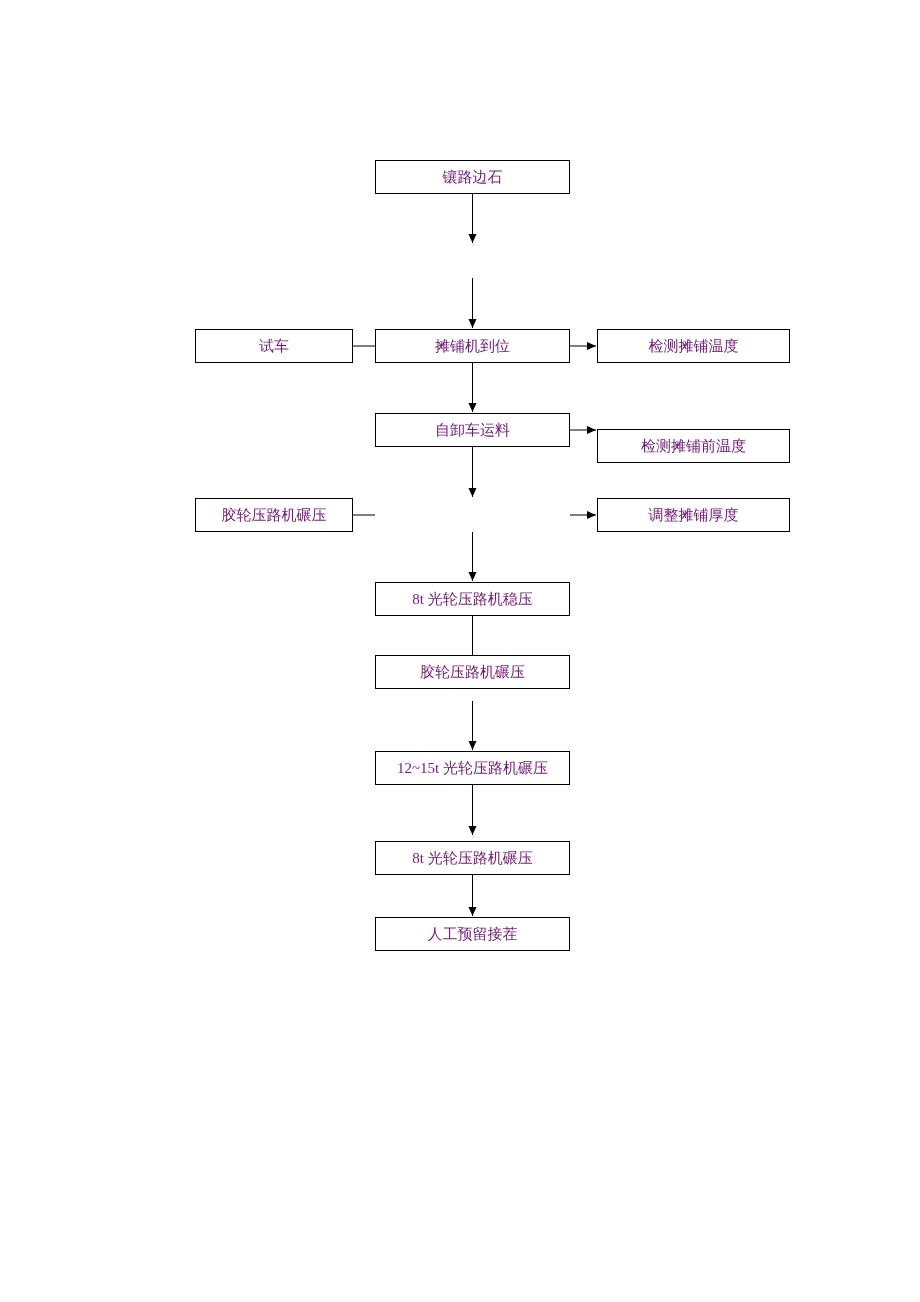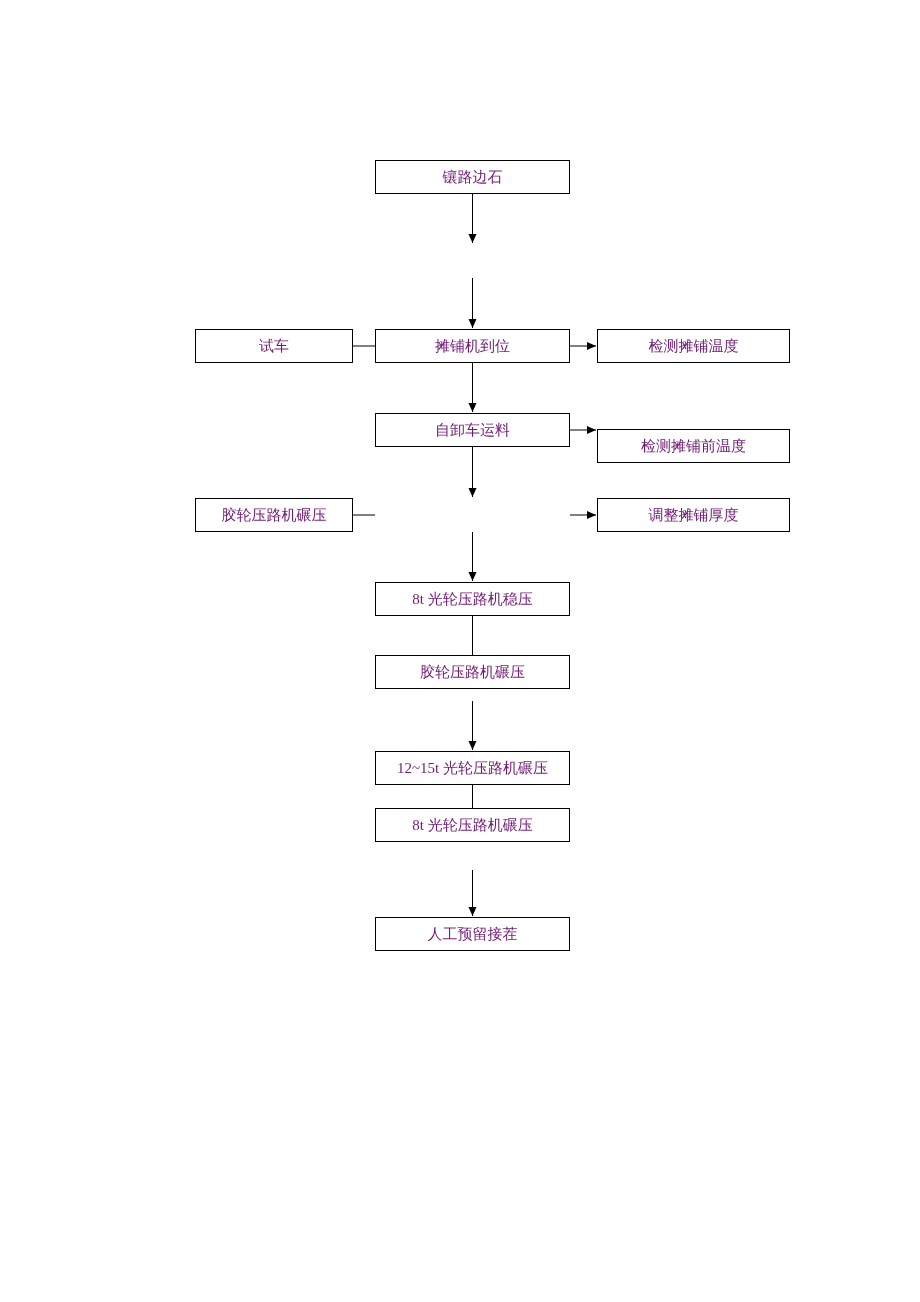--- a/index.html
+++ b/index.html
@@ -95,21 +95,21 @@
   </div>
   <div class="box main" style="top:582px">
     <span>8t 光轮压路机稳压</span>
   </div>
   <div class="box main" style="top:655px">
     <span>胶轮压路机碾压</span>
   </div>
   <div class="box main" style="top:751px">
     <span>12~15t 光轮压路机碾压</span>
   </div>
-  <div class="box main" style="top:808px">
+  <div class="box main" style="top:841px">
     <span>8t 光轮压路机碾压</span>
   </div>
   <div class="box main" style="top:917px">
     <span>人工预留接茬</span>
   </div>
 
   <div class="box side-left" style="top:329px">
     <span>试车</span>
   </div>
   <div class="box side-right" style="top:329px">

